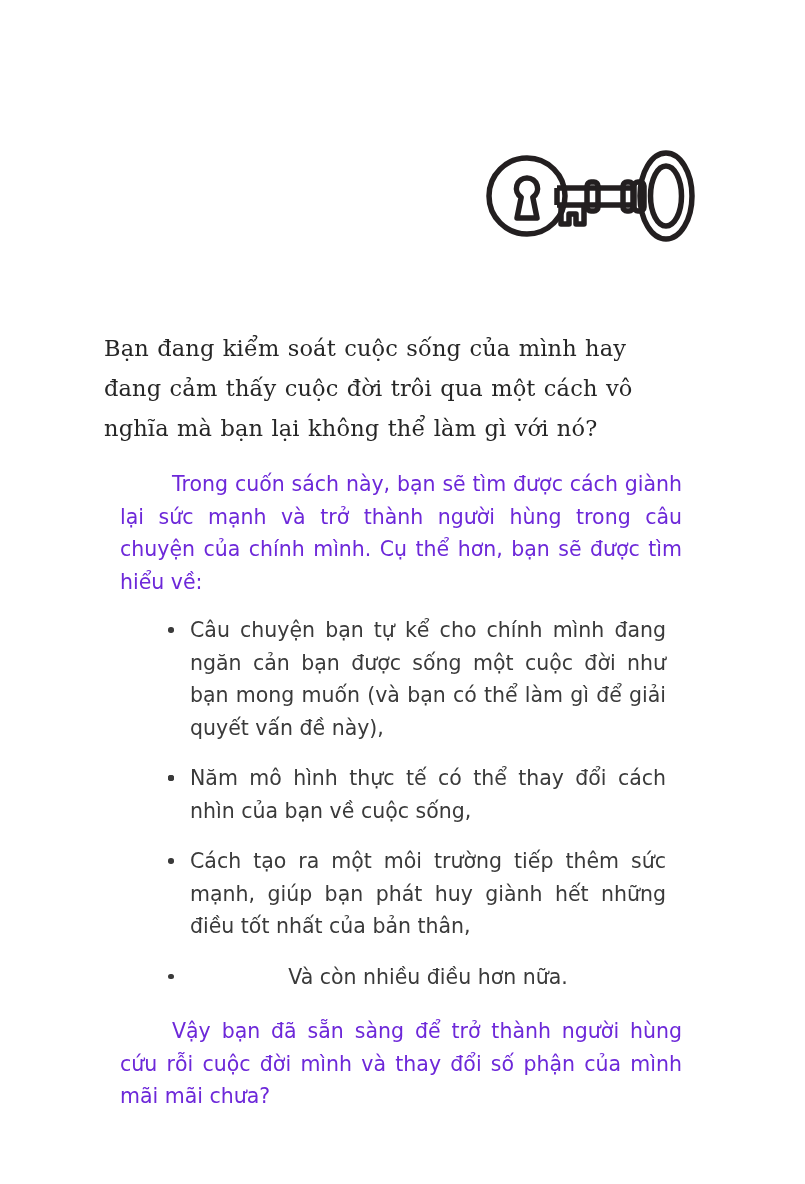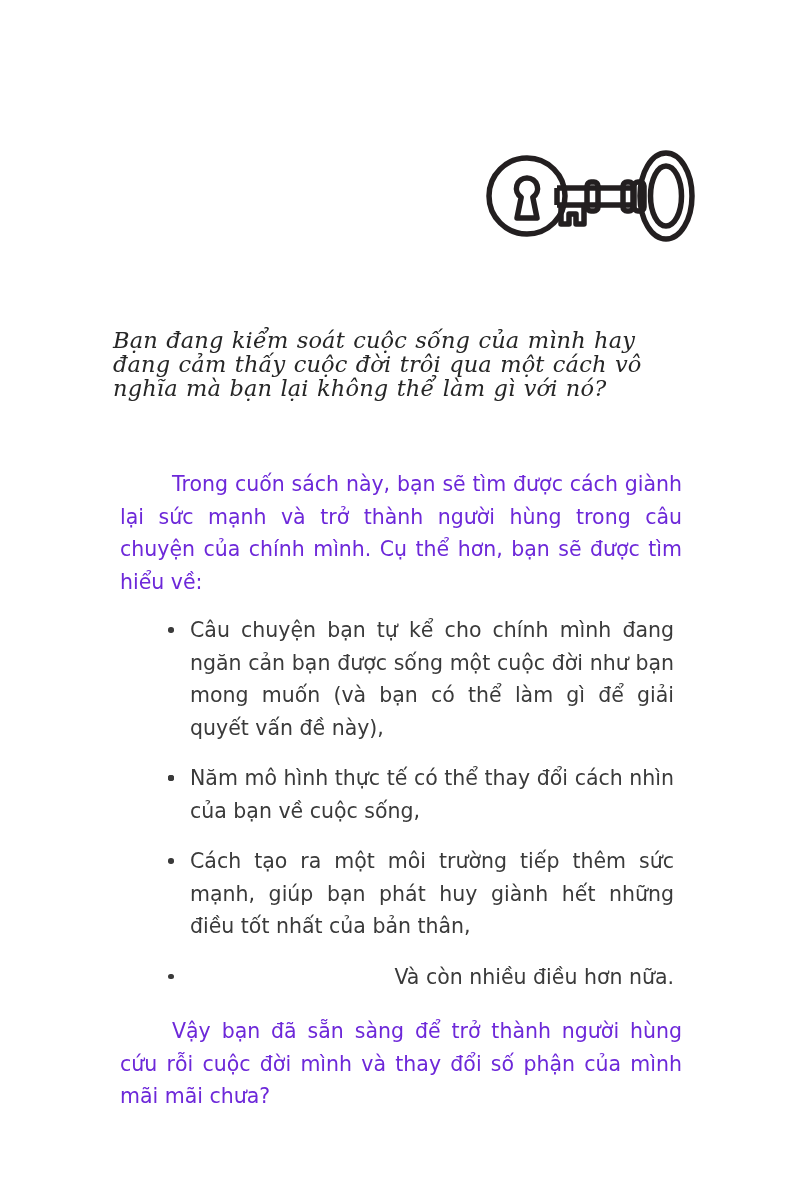--- a/index.html
+++ b/index.html
@@ -27,27 +27,26 @@
   }
   .key-ornament svg {
     display: block;
     width: 212px;
     height: 94px;
   }
 
   
   .script-heading {
     position: absolute;
-    left: 113px;
+    left: 104px;
     top: 328px;
     width: 570px;
     font-family: "DejaVu Serif", "Liberation Serif", serif;
-    font-style: italic;
     font-size: 22.5px;
-    line-height: 24px;
+    line-height: 40px;
     letter-spacing: 0.15px;
     color: #262626;
     word-spacing: 1px;
   }
 
   
   .body-block {
     position: absolute;
     left: 120px;
     top: 468px;
@@ -57,21 +56,21 @@
     font-size: 20.5px;
     line-height: 32.5px;
     color: #6d28d9;
     text-align: justify;
     text-justify: inter-word;
     text-indent: 52px;
     margin: 0;
   }
 
   .bullet-list {
-    margin: 16px 8px 0 0;
+    margin: 16px 16px 0 0;
     padding: 0;
     list-style: none;
   }
   .bullet-item {
     position: relative;
     padding-left: 70px;
     margin-bottom: 18px;
     font-size: 20.5px;
     line-height: 32.5px;
     color: #3a3a3a;
@@ -82,21 +81,21 @@
   .bullet-item .dot {
     position: absolute;
     left: 48px;
     top: 13px;
     width: 5.5px;
     height: 5.5px;
     border-radius: 50%;
     background: #3a3a3a;
   }
   .bullet-item .btext { display: block; }
-  .bullet-item.single .btext { text-align: right; }
+  .bullet-item.single .btext { text-align: center; }
 
   .para-after { margin-top: 22px; }
 </style>
 </head>
 <body>
 
 <div class="page">
 
   <div class="key-ornament">
     <svg viewBox="0 0 212 94" xmlns="http://www.w3.org/2000/svg" fill="none" stroke="#231f20" stroke-width="5.5">

